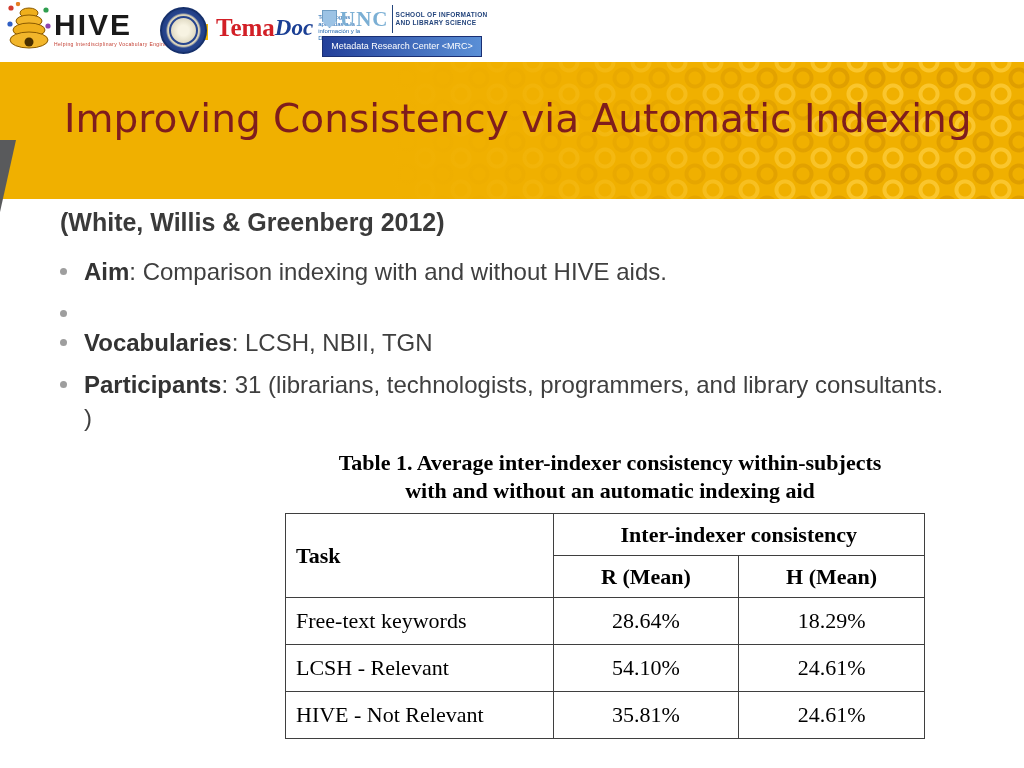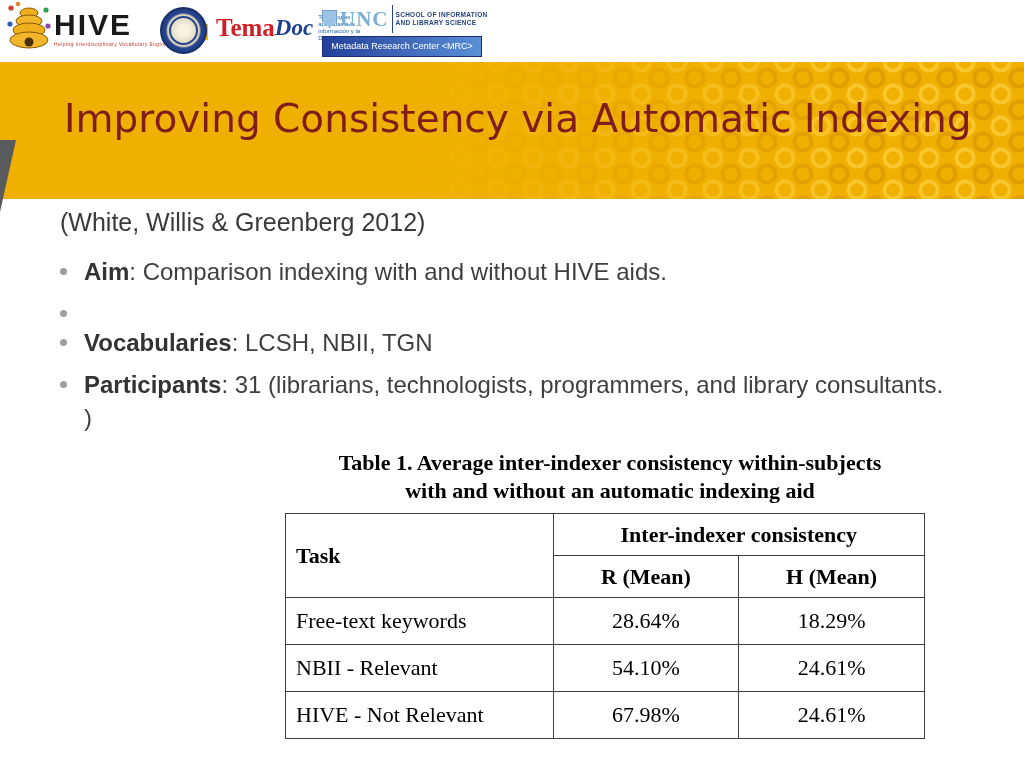--- a/index.html
+++ b/index.html
@@ -59,21 +59,21 @@
   }
   .title {
     position:absolute; left:52px; top:34px; font-family:"DejaVu Sans", sans-serif;
     font-size:39px; font-weight:400; color:#7f1d1d; letter-spacing:0; white-space:nowrap; z-index:3;margin-left:12px;
   }
   .gray-wedge { position:absolute; left:0; top:140px; width:16px; height:72px; background:#595a5c;
                 clip-path:polygon(0 0, 100% 0, 0 100%); z-index:7; }
 
   
   .content { position:absolute; top:199px; left:0; width:1024px; height:569px; }
-  .heading { position:absolute; left:60px; top:9px; font-size:25px; font-weight:normal; color:#3a3a3a; }
+  .heading { position:absolute; left:60px; top:9px; font-size:25px; font-weight:bold; color:#3a3a3a; }
   .bullets { position:absolute; left:60px; top:56px; width:895px; list-style:none; }
   .bullet { display:flex; margin-bottom:9px; }
   .dot { flex:0 0 24px; }
   .dot::before { content:""; display:block; width:7px; height:7px; border-radius:50%; background:#9e9e9e; margin-top:13px; }
   .btext { font-size:24px; line-height:33px; color:#3F3F3F; }
   .btext b { color:#333; }
 
   .caption { position:absolute; left:230px; top:250px; width:760px; text-align:center;
              font-family:"Liberation Serif", serif; font-size:22px; font-weight:bold; color:#000; line-height:28px; }
 
@@ -183,27 +183,27 @@
         <tr>
           <td class="sub-h">R (Mean)</td>
           <td class="sub-h">H (Mean)</td>
         </tr>
         <tr>
           <td class="task">Free-text keywords</td>
           <td class="num">28.64%</td>
           <td class="num">18.29%</td>
         </tr>
         <tr>
-          <td class="task">NBII - Relevant</td>
+          <td class="task">LCSH - Relevant</td>
           <td class="num">54.10%</td>
           <td class="num">24.61%</td>
         </tr>
         <tr>
           <td class="task">HIVE - Not Relevant</td>
-          <td class="num">67.98%</td>
+          <td class="num">35.81%</td>
           <td class="num">24.61%</td>
         </tr>
       </tbody>
     </table>
 
   </main>
 
 </div>
 
 </body></html>

